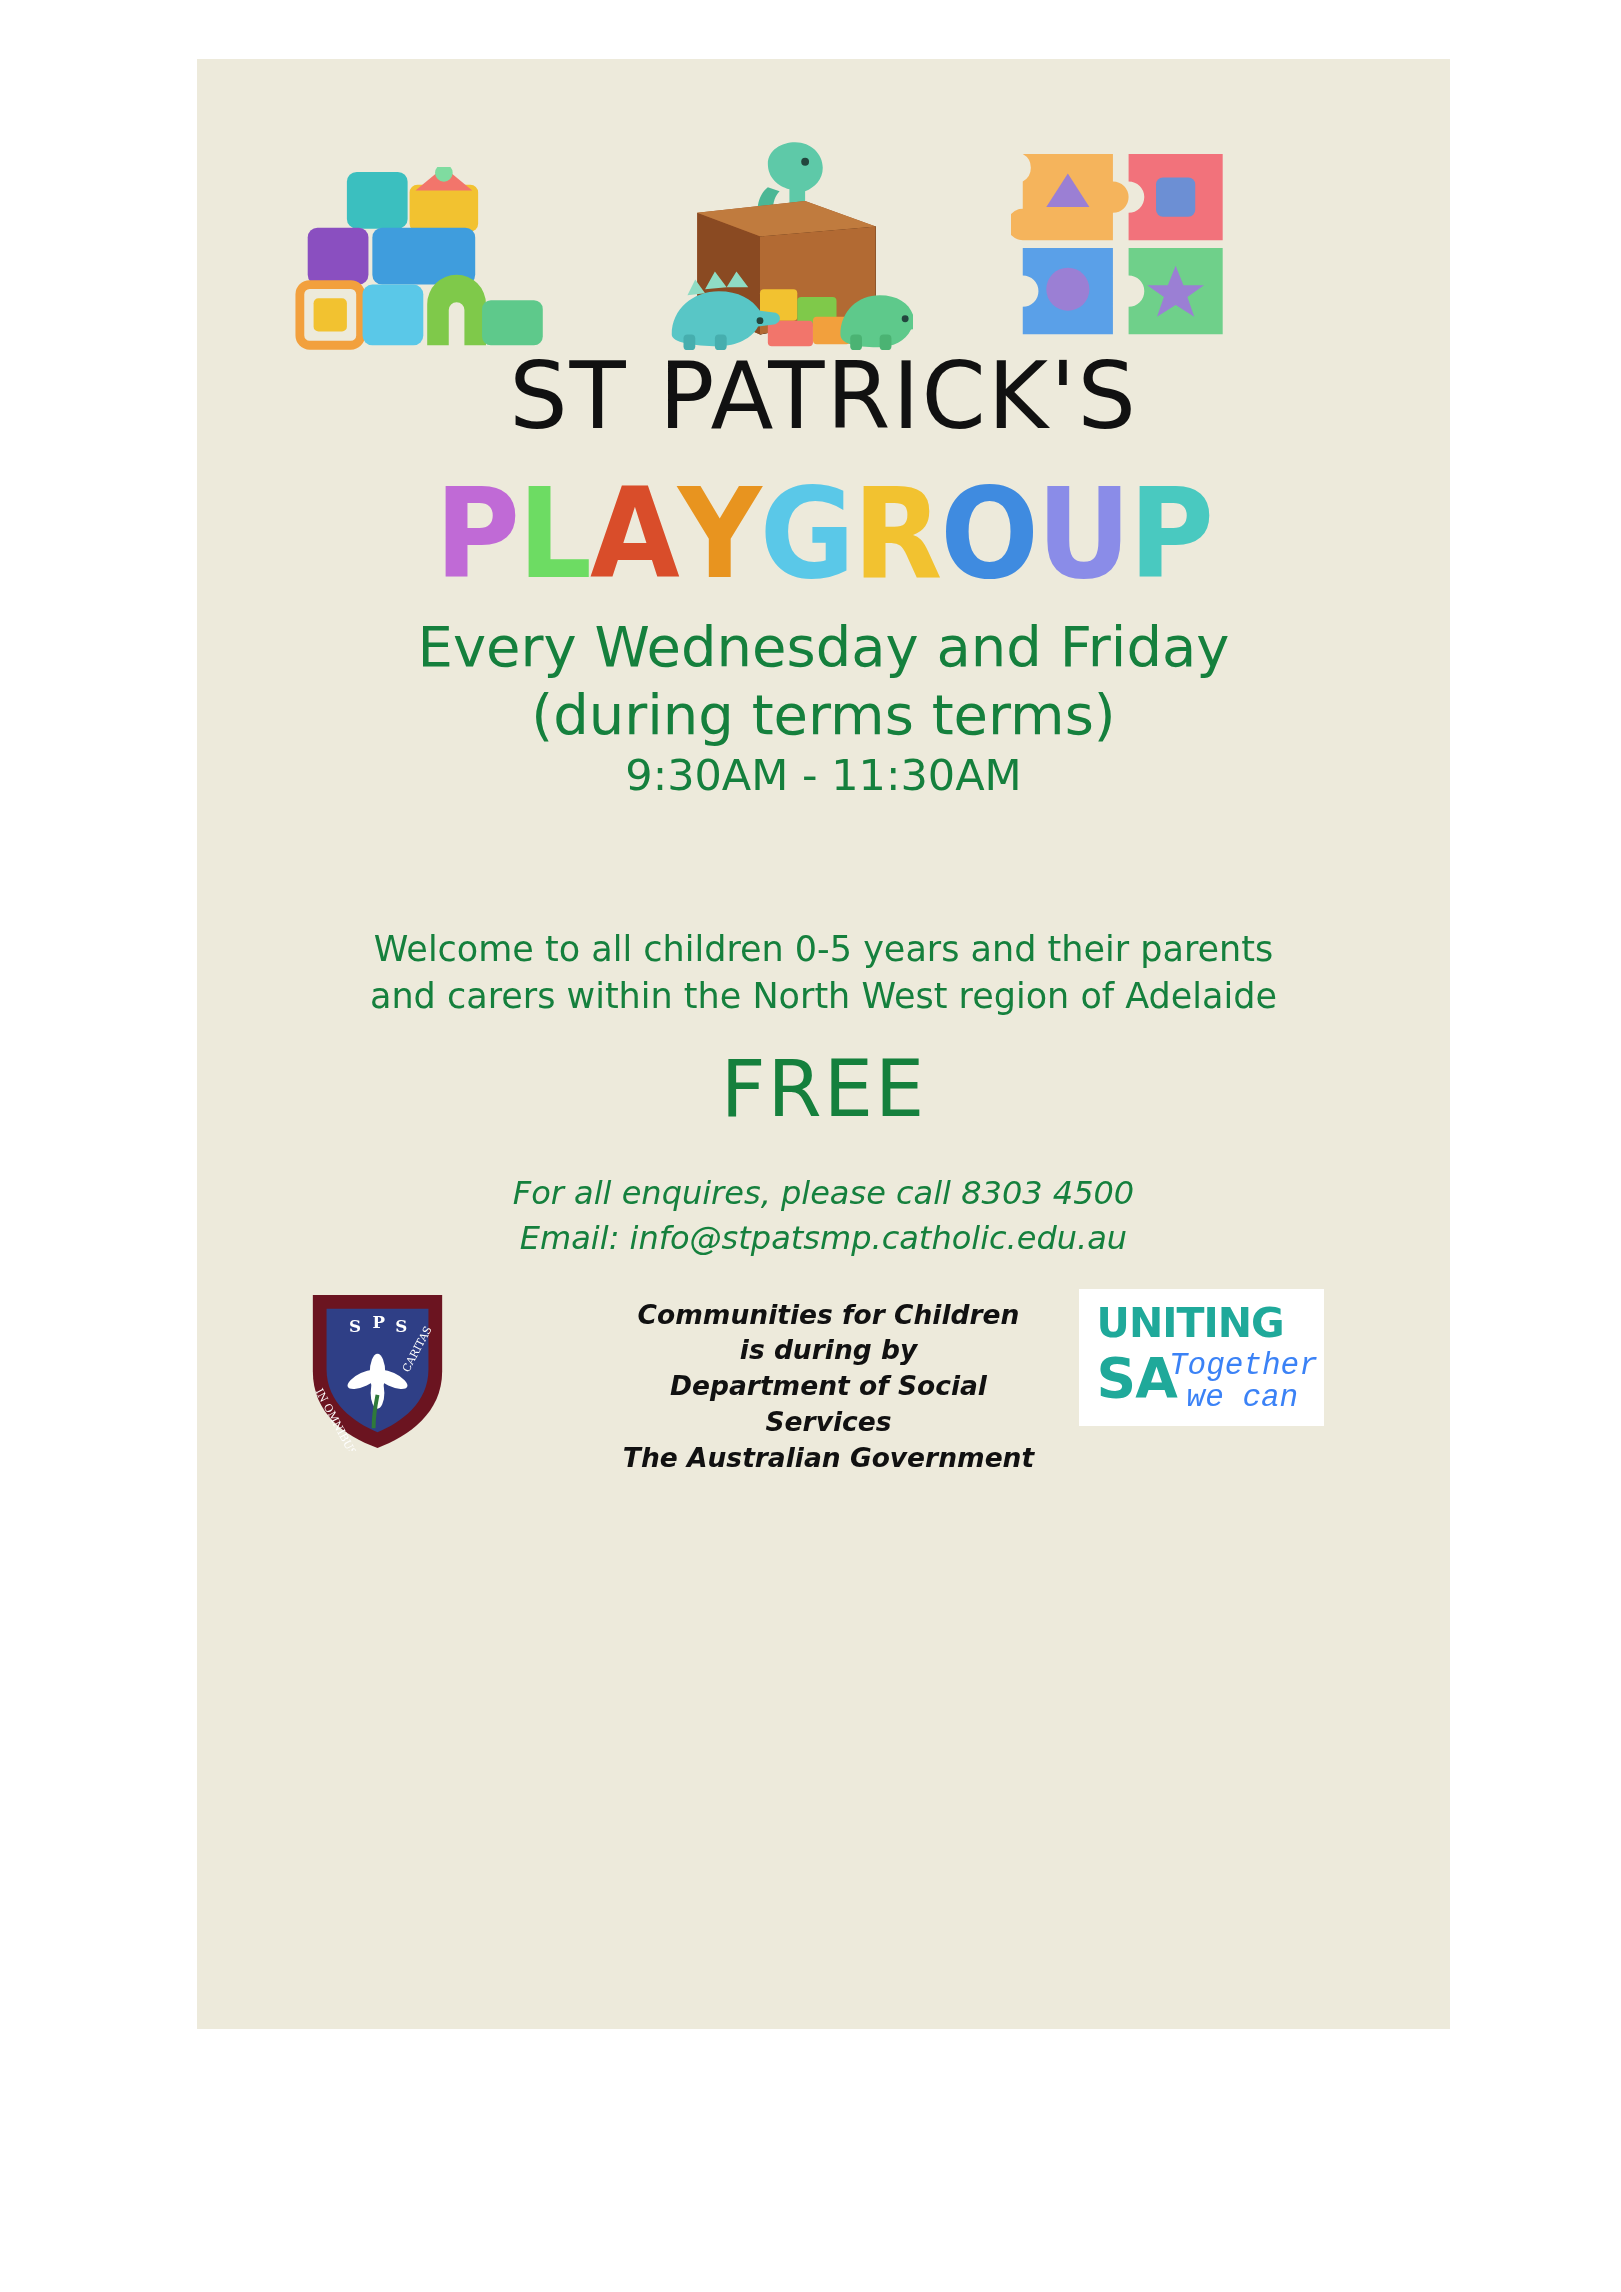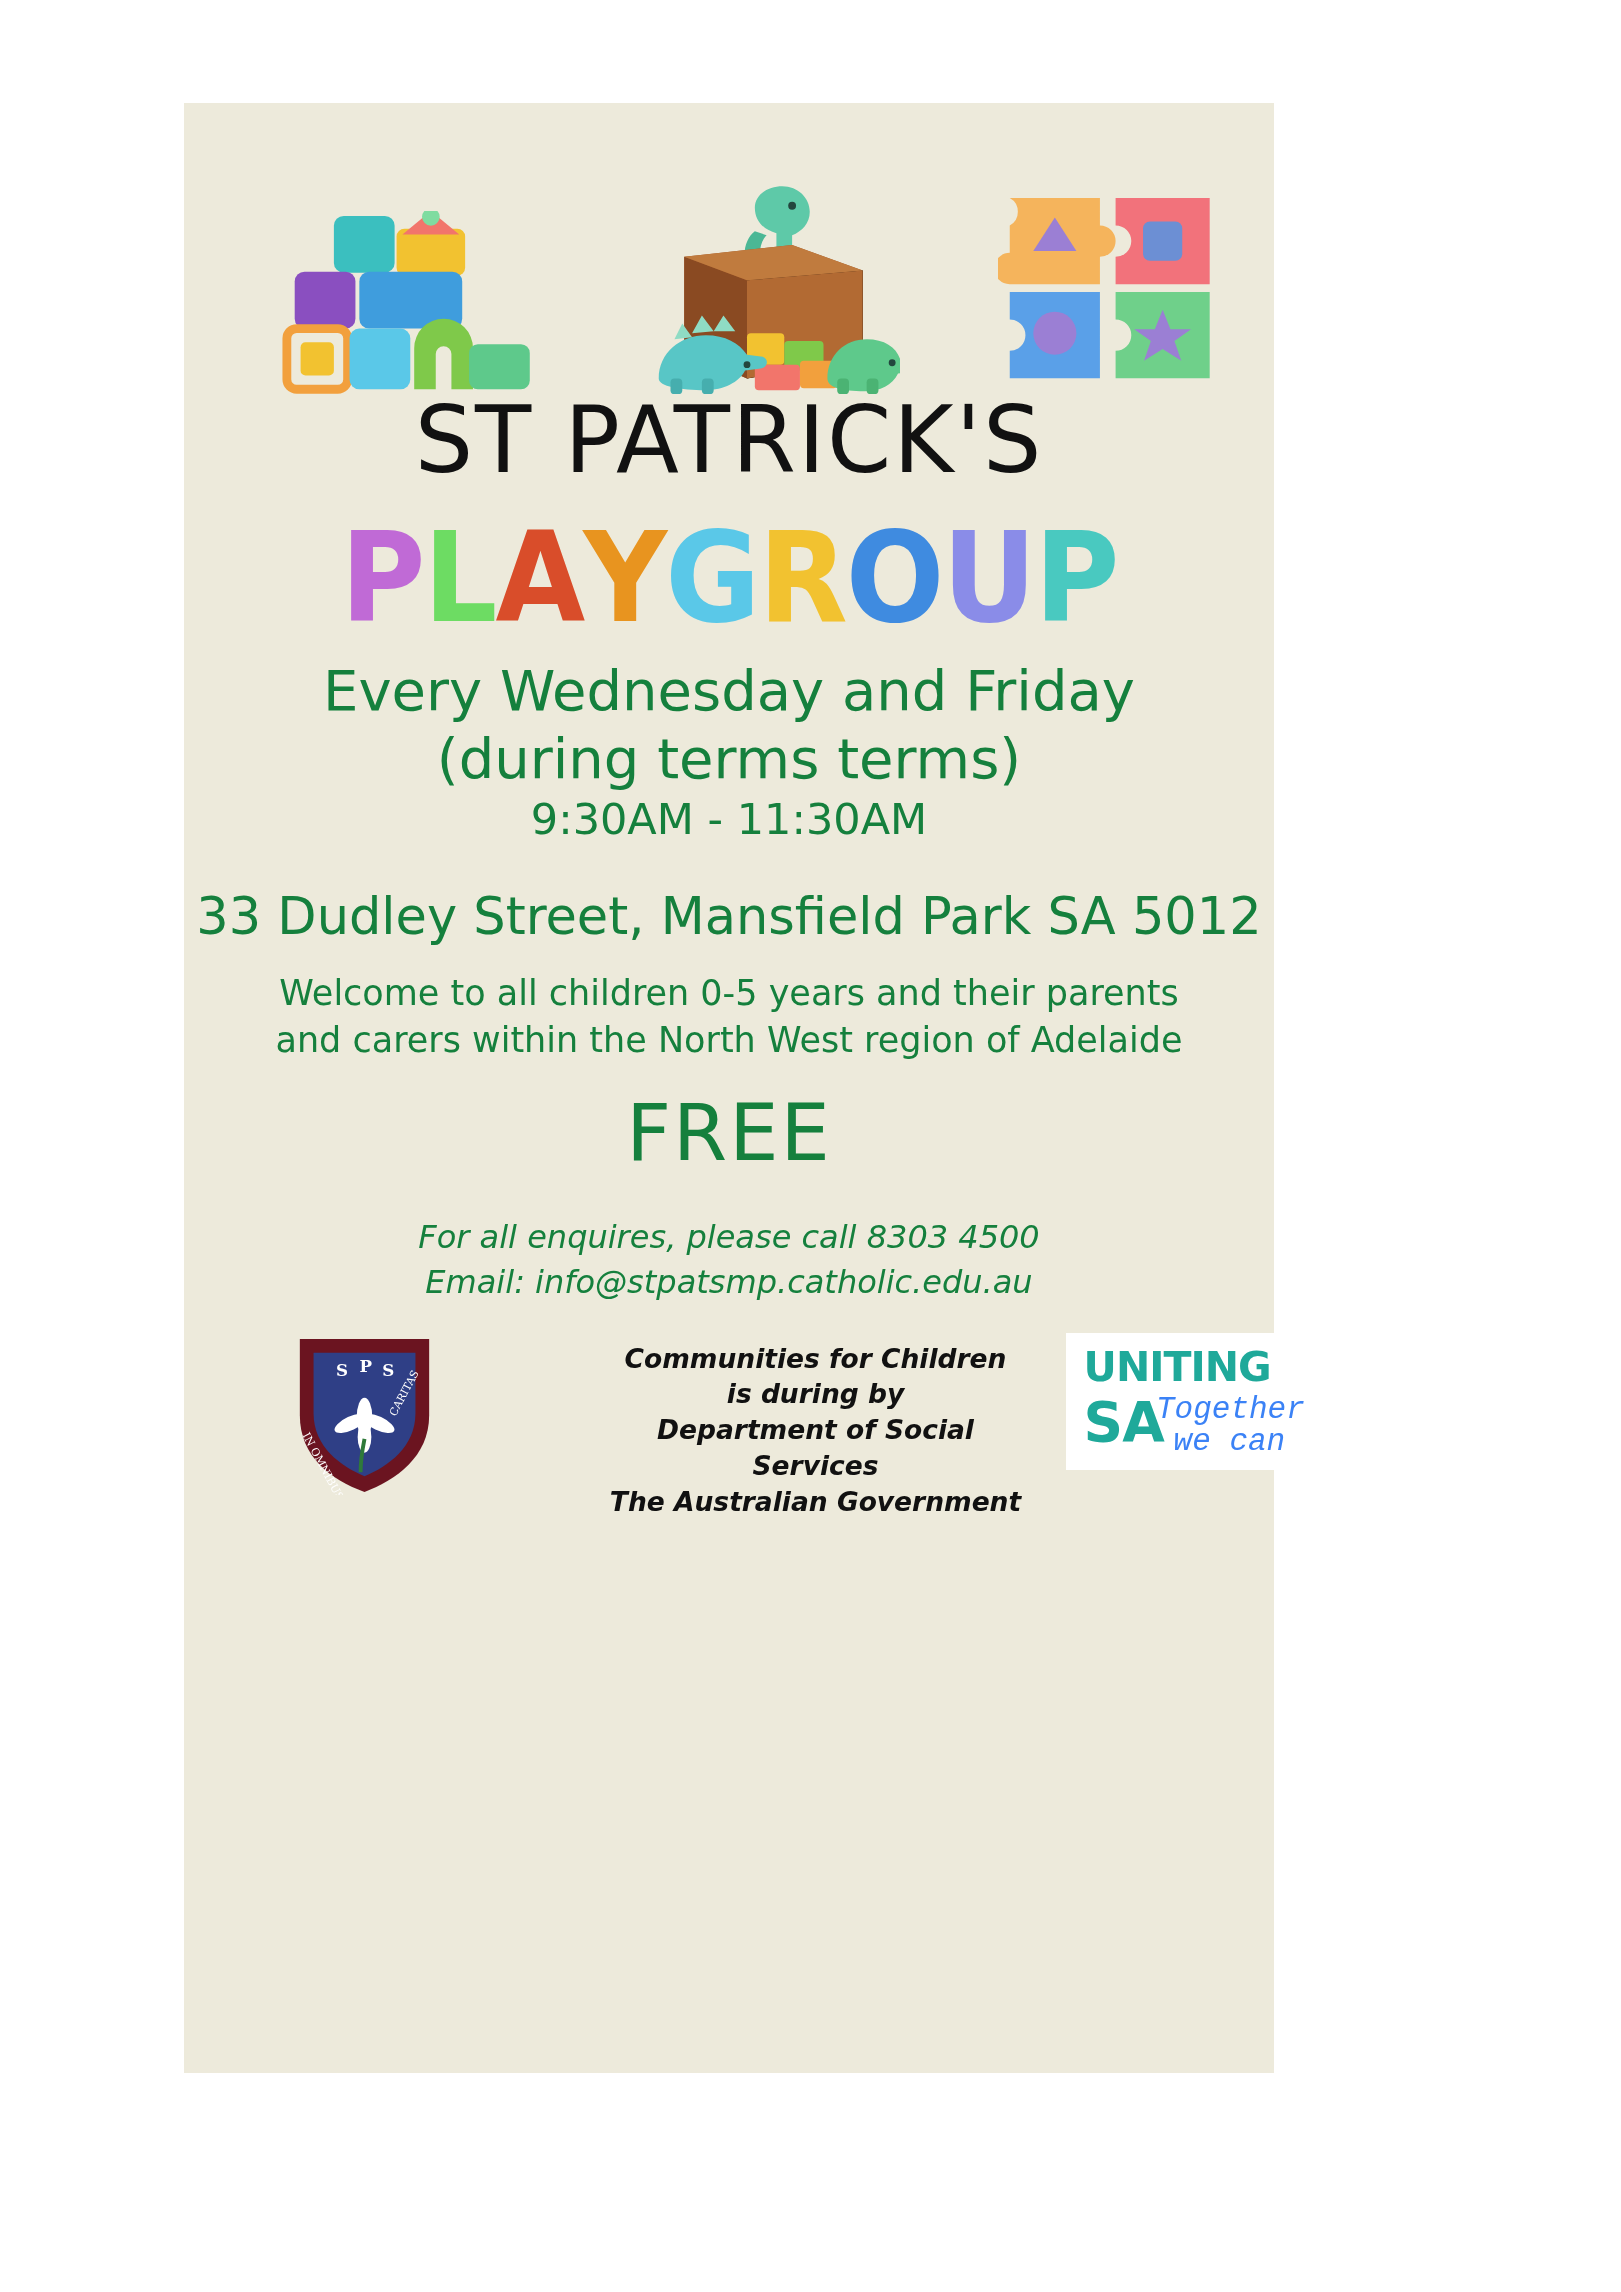--- a/index.html
+++ b/index.html
@@ -14,26 +14,25 @@
     overflow: hidden;
   }
   .page {
     position: relative;
     width: 1621px;
     height: 2293px;
     background: #ffffff;
   }
   .poster {
     position: absolute;
-    left: 184px;
+    left: 197px;
     top: 59px;
-    width: 1090px;
+    width: 1253px;
     height: 1970px;
     background: #edeadb;
-    margin-top: 44px;
   }
 
   
   .illustrations {
     position: absolute;
     left: 0;
     top: 54px;
     width: 100%;
     height: 235px;
   }
@@ -260,21 +259,20 @@
       <span style="color:#c06ad6">P</span><span style="color:#6ddc63">L</span><span style="color:#d94d2a">A</span><span style="color:#e8941f">Y</span><span style="color:#5ac8e8">G</span><span style="color:#f2c230">R</span><span style="color:#3f8be0">O</span><span style="color:#8a8ce8">U</span><span style="color:#49c9c0">P</span>
     </div>
 
     <div class="lines when">
       <div>Every Wednesday and Friday</div>
       <div>(during terms terms)</div>
     </div>
 
     <div class="lines time">9:30AM - 11:30AM</div>
 
-    <div class="lines address">33 Dudley Street, Mansfield Park SA 5012</div>
 
     <div class="lines welcome">
       <div>Welcome to all children 0-5 years and their parents</div>
       <div>and carers within the North West region of Adelaide</div>
     </div>
 
     <div class="lines free">FREE</div>
 
     <div class="lines enquiries">
       <div>For all enquires, please call 8303 4500</div>

